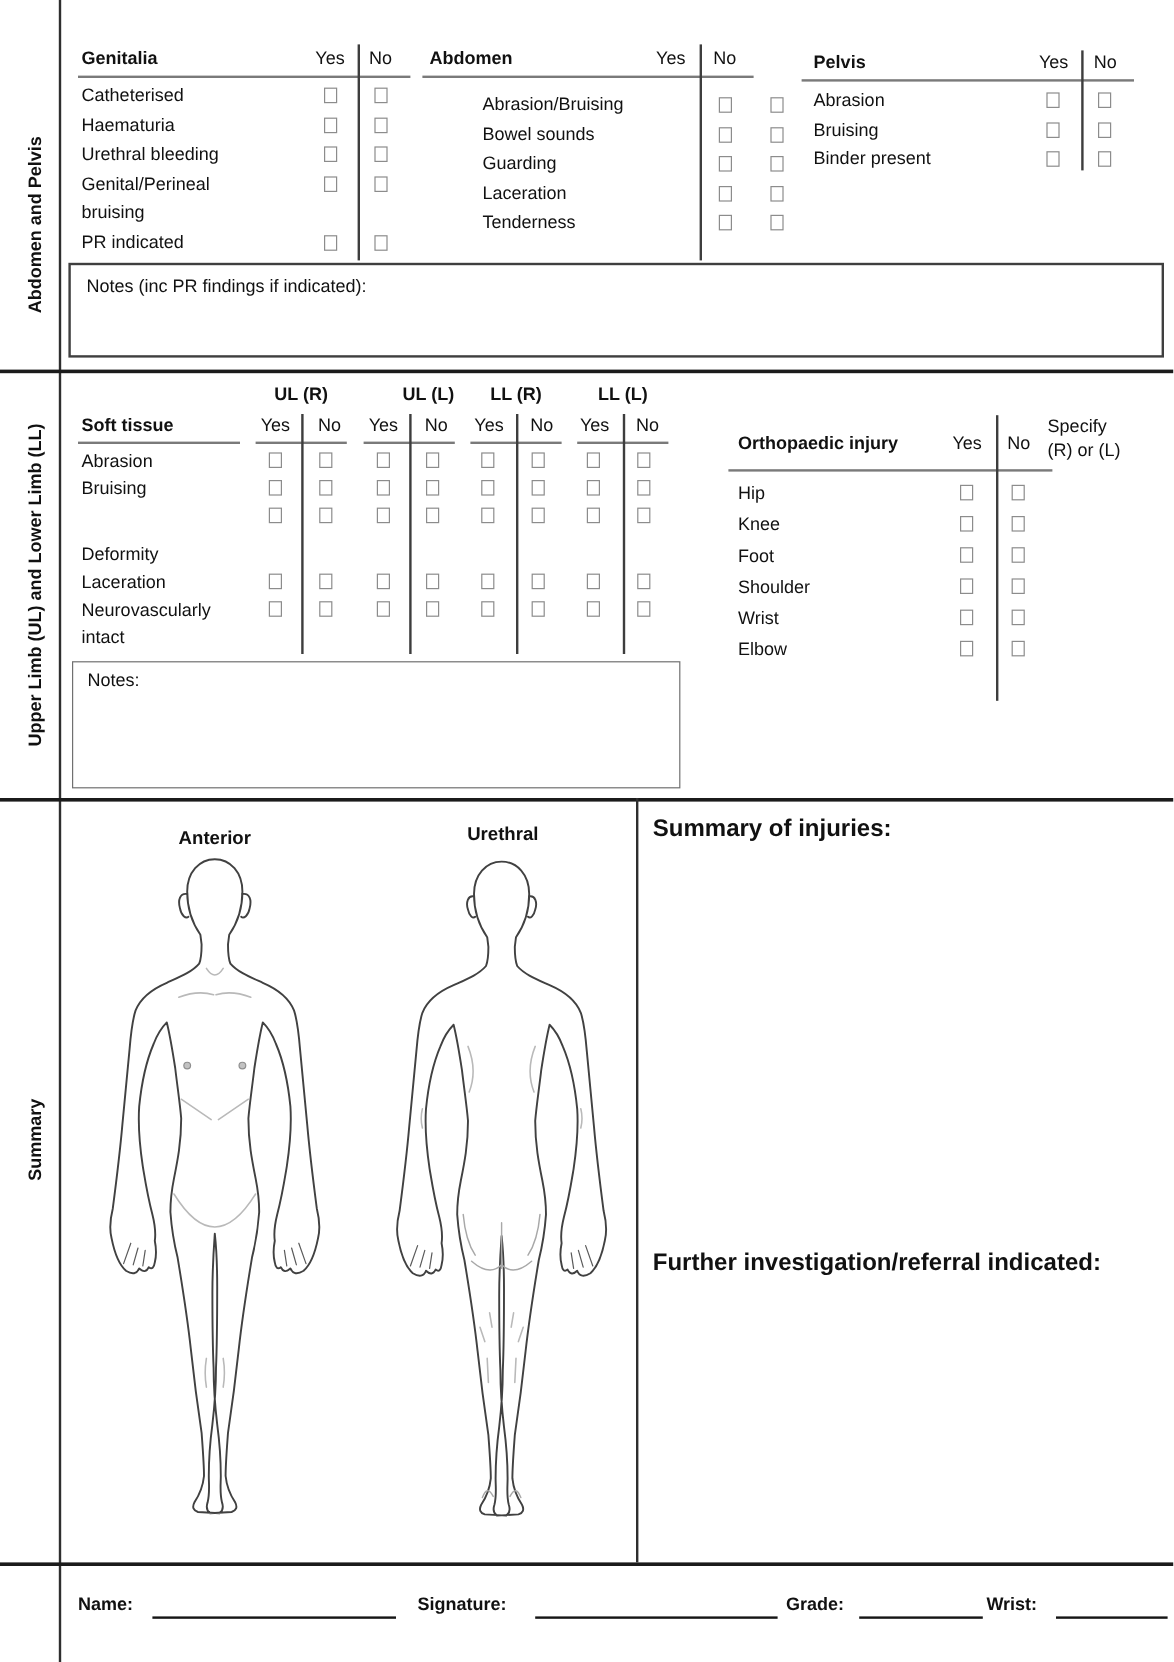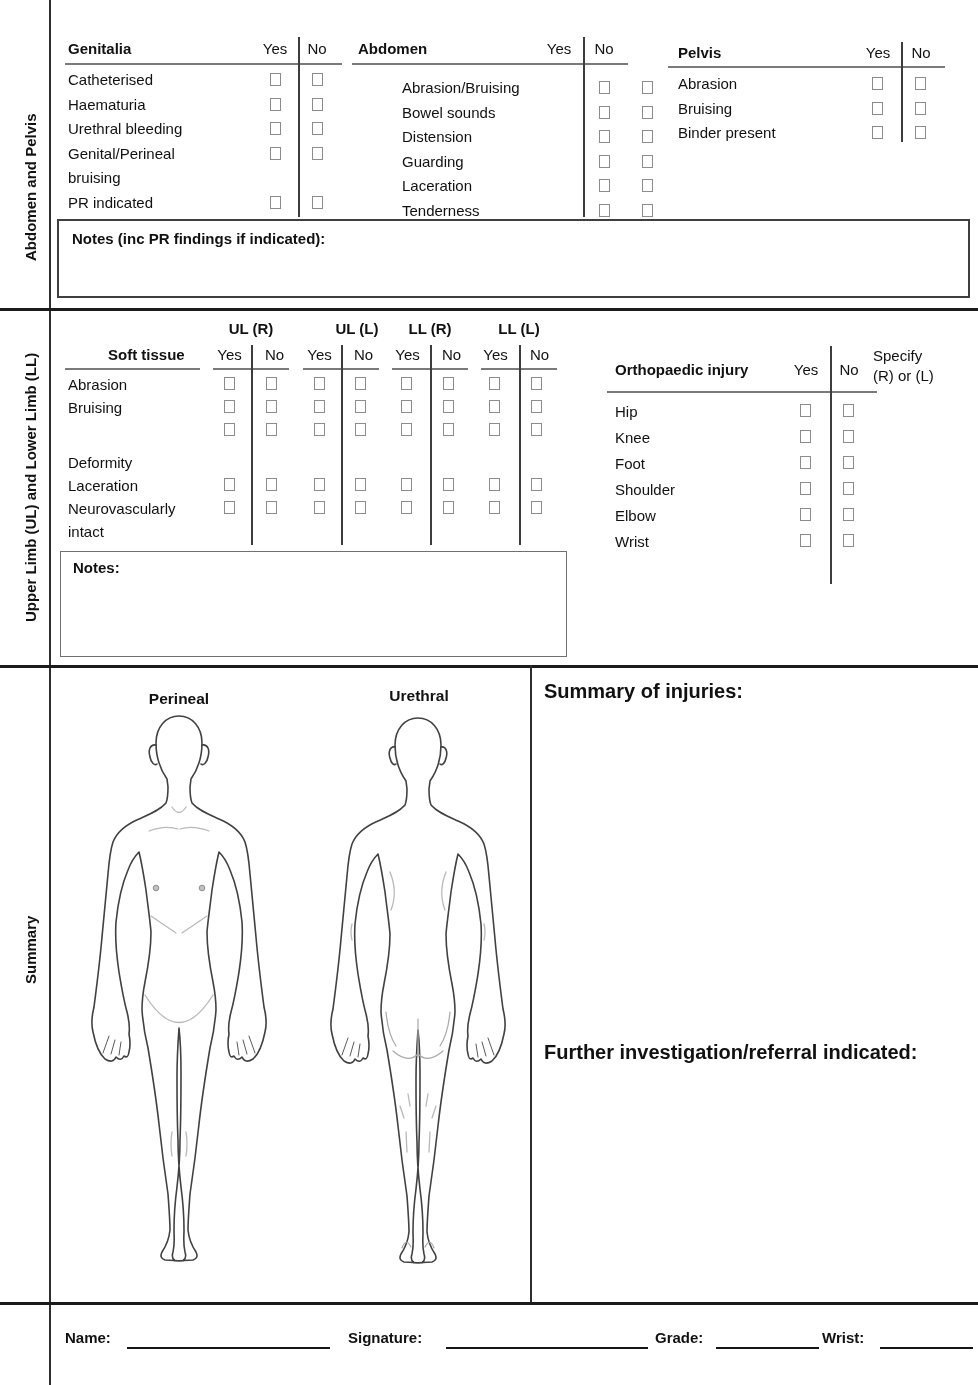--- a/index.html
+++ b/index.html
@@ -17,21 +17,21 @@
   .yn{position:absolute;width:32px;text-align:center;font-size:15px;}
   .rows{position:absolute;}
   .row{position:relative;min-height:24.5px;line-height:24.5px;font-size:15px;}
   .st-row{min-height:23px;line-height:23px;}
   .ot-row{height:26px;line-height:26px;}
   .rlabel{display:inline-block;vertical-align:top;}
   .cb{position:absolute;top:5px;width:11px;height:13px;border:1.6px solid #8c8c8c;background:#fff;box-sizing:border-box;}
   .grp{position:absolute;width:78px;text-align:center;font-weight:bold;font-size:15px;}
   .pairlab{position:absolute;width:45px;text-align:center;font-size:15px;}
   .notes{position:absolute;background:#fff;box-sizing:border-box;}
-  .notes .nlabel{position:absolute;font-weight:bold;font-size:15px;}
+  .notes .nlabel{position:absolute;font-weight:normal;font-size:15px;}
   .sumlab{position:absolute;font-weight:bold;font-size:20px;}
   .fig-label{position:absolute;width:120px;text-align:center;font-weight:bold;font-size:15.5px;}
   .foot-label{position:absolute;font-weight:bold;font-size:15px;}
   .blank-line{position:absolute;height:2px;background:#151515;}
   svg{position:absolute;overflow:visible;}
   .outline{fill:none;stroke:#414141;stroke-width:1.6;stroke-linejoin:round;stroke-linecap:round;}
   .detail{fill:none;stroke:#b9b9b9;stroke-width:1.3;stroke-linecap:round;}
   .detail2{fill:none;stroke:#a8a8a8;stroke-width:1.2;stroke-linecap:round;}
   .fingers{fill:none;stroke:#5a5a5a;stroke-width:1;stroke-linecap:round;}
 </style>
@@ -101,25 +101,20 @@
           <span class="cb" style="left:197px;"></span>
           <span class="cb" style="left:240px;"></span>
         </div>
 
         <div class="row">
           <span class="rlabel" style="width:180px;">Bowel sounds</span>
           <span class="cb" style="left:197px;"></span>
           <span class="cb" style="left:240px;"></span>
         </div>
 
-        <div class="row">
-          <span class="rlabel" style="width:180px;">Distension</span>
-          <span class="cb" style="left:197px;"></span>
-          <span class="cb" style="left:240px;"></span>
-        </div>
 
         <div class="row">
           <span class="rlabel" style="width:180px;">Guarding</span>
           <span class="cb" style="left:197px;"></span>
           <span class="cb" style="left:240px;"></span>
         </div>
 
         <div class="row">
           <span class="rlabel" style="width:180px;">Laceration</span>
           <span class="cb" style="left:197px;"></span>
@@ -167,21 +162,21 @@
   </div>
 
   <div class="sec-label" style="left:17px;top:322px;height:330px;">Upper Limb (UL) and Lower Limb (LL)</div>
 
   <div class="tbl" style="left:65px;top:320px;width:495px;">
     <span class="grp" style="left:147px;top:0;">UL (R)</span>
     <span class="grp" style="left:253px;top:0;">UL (L)</span>
     <span class="grp" style="left:326px;top:0;">LL (R)</span>
     <span class="grp" style="left:415px;top:0;">LL (L)</span>
 
-    <span class="abs b fs" style="left:3px;top:26px;margin-left:40px;">Soft tissue</span>
+    <span class="abs b fs" style="left:3px;top:26px;">Soft tissue</span>
     <span class="pairlab" style="left:142px;top:26px;">Yes</span>
     <span class="pairlab" style="left:187px;top:26px;">No</span>
     <span class="pairlab" style="left:232px;top:26px;">Yes</span>
     <span class="pairlab" style="left:276px;top:26px;">No</span>
     <span class="pairlab" style="left:320px;top:26px;">Yes</span>
     <span class="pairlab" style="left:364px;top:26px;">No</span>
     <span class="pairlab" style="left:408px;top:26px;">Yes</span>
     <span class="pairlab" style="left:452px;top:26px;">No</span>
 
     <div class="hl" style="left:0;top:48px;width:135px;"></div>
@@ -295,36 +290,36 @@
           <span class="cb" style="left:228px;"></span>
         </div>
 
         <div class="row ot-row">
           <span class="rlabel">Shoulder</span>
           <span class="cb" style="left:185px;"></span>
           <span class="cb" style="left:228px;"></span>
         </div>
 
         <div class="row ot-row">
+          <span class="rlabel">Wrist</span>
+          <span class="cb" style="left:185px;"></span>
+          <span class="cb" style="left:228px;"></span>
+        </div>
+
+        <div class="row ot-row">
           <span class="rlabel">Elbow</span>
           <span class="cb" style="left:185px;"></span>
           <span class="cb" style="left:228px;"></span>
         </div>
-
-        <div class="row ot-row">
-          <span class="rlabel">Wrist</span>
-          <span class="cb" style="left:185px;"></span>
-          <span class="cb" style="left:228px;"></span>
-        </div>
       </div>
   </div>
 
   <div class="sec-label" style="left:17px;top:855px;height:190px;">Summary</div>
 
-  <div class="fig-label" style="left:119px;top:690px;">Perineal</div>
+  <div class="fig-label" style="left:119px;top:690px;">Anterior</div>
   <div class="fig-label" style="left:359px;top:687px;">Urethral</div>
 
   <svg style="left:91px;top:712px;" width="176" height="556" viewBox="-8 0 176 556">
     <path class="outline" d="M80,4 C93,4 103,15 103,31 C103,44 99,57 92,67 L91,75 C91,81 91,86 93,91 C99,98 109,102 120,107 C134,113 142,120 146,130 C149,139 150,150 151,162 C153,185 155,205 157,225 C159,248 162,272 165,295 C167,303 168,312 166,320 Q162,340 154,347 Q146,352 143,345 Q138,350 135,344 Q131,347 130,340 Q128,332 130,322 C129,315 130,308 132,300 C136,285 138,272 140,260 C143,240 144,225 143,210 C141,190 137,172 131,158 C128,150 124,144 120,140 C117,152 115,165 113,178 C111,195 109,208 108,220 C108,240 111,255 114,270 C116,280 117,290 117,298 C116,312 114,324 111,336 C107,360 103,385 100,412 C97,440 94,462 91,482 C90,496 89,508 89,518 C90,528 93,534 97,540 Q100,546 94,548 L76,549 Q72,546 74,540 C76,532 75,525 75,518 C75,505 76,490 78,475 C80,458 81,442 81,428 C82,405 82,385 82,360 C82,340 81,325 80,316 C79,330 78,345 78,365 C78,385 78,405 79,428 C79,442 80,458 82,475 C84,490 85,505 85,518 C85,525 84,532 86,540 Q88,546 84,549 L66,548 Q60,546 63,540 C67,534 70,528 71,518 C71,508 70,496 69,482 C66,462 63,440 60,412 C57,385 53,360 49,336 C46,324 44,312 43,298 C43,290 44,280 46,270 C49,255 52,240 52,220 C51,208 49,195 47,178 C45,165 43,152 40,140 C36,144 32,150 29,158 C23,172 19,190 17,210 C16,225 17,240 20,260 C22,272 24,285 28,300 C30,308 31,315 30,322 Q32,332 30,340 Q29,347 25,344 Q22,350 17,345 Q14,352 6,347 Q-2,340 -6,320 C-8,312 -7,303 -5,295 C-2,272 1,248 3,225 C5,205 7,185 9,162 C10,150 11,139 14,130 C18,120 26,113 40,107 C51,102 61,98 67,91 C69,86 69,81 69,75 L68,67 C61,57 57,44 57,31 C57,15 67,4 80,4 Z"></path>
     <path class="outline" d="M57,33 C51,32 49,38 51,45 C52,51 56,54 58,52 M103,33 C109,32 111,38 109,45 C108,51 104,54 102,52"></path>
     <path class="detail" d="M50,119 Q66,113 79,117 M110,119 Q94,113 81,117 M73,95 Q80,106 87,95"></path>
     <path class="detail" d="M52,204 L77,221 M108,204 L83,221"></path>
     <path class="detail" d="M46,283 Q80,338 114,283"></path>
     <path class="detail" d="M73,420 Q71,432 73,444 M87,420 Q89,432 87,444"></path>
     <circle cx="57" cy="176" r="2.8" fill="#c2c2c2" stroke="#8f8f8f" stroke-width="1"></circle>

